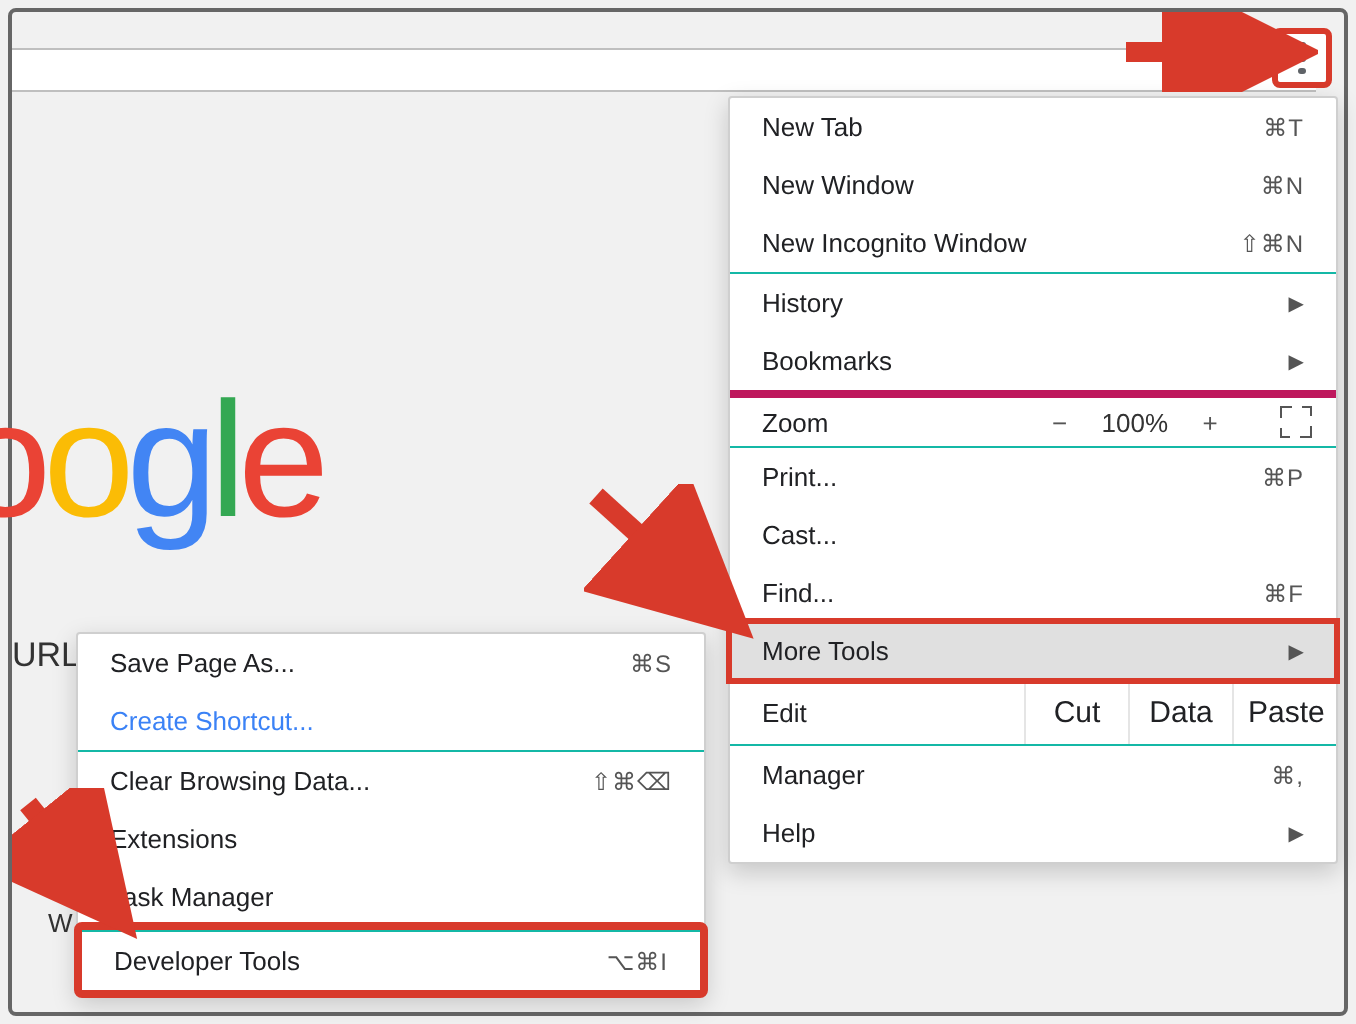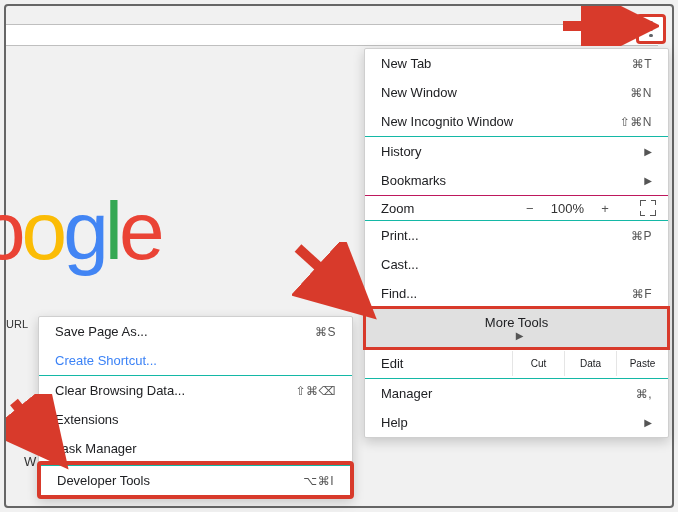--- a/index.html
+++ b/index.html
@@ -49,21 +49,21 @@
     font-family: "Product Sans", Arial, sans-serif;
   }
   .go1 { color: #ea4335; }
   .go2 { color: #fbbc05; }
   .go3 { color: #4285f4; }
   .go4 { color: #34a853; }
   .go5 { color: #ea4335; }
   .url-label {
     position: absolute;
     left: 0; top: 312px;
-    font-size: 11px;
+    font-size: 17px;
     color: #333;
   }
   .violin-label {
     position: absolute;
     left: 18px; top: 448px;
     font-size: 13px;
     color: #333;
   }
 
   .menu {
@@ -84,26 +84,25 @@
     min-height: 18px;
   }
   .mrow.sep { border-top: 1px solid #14b8a6; }
   .mrow .lbl { flex: 1; }
   .mrow .shc { color: #555; font-size: 12px; letter-spacing: 0.5px; }
   .mrow .tri { color: #555; font-size: 10px; margin-left: 6px; }
   .mrow.highlight {
     background: #e0e0e0;
     outline: 3px solid #d83a2b;
     outline-offset: -1px;
-    flex-direction: column;
   }
   .zoomrow {
     display: flex; align-items: center;
     padding: 4px 12px 4px 16px;
-    border-top: 1px solid #be185d;
+    border-top: 4px solid #be185d;
   }
   .zoomrow .lbl { flex: 1; }
   .zoomctl {
     display: flex; align-items: center; gap: 12px;
     color: #333;
     font-size: 13px;
   }
   .zoombtn { width: 18px; text-align: center; color: #555; }
   .fsicon {
     width: 16px; height: 16px; position: relative; margin-left: 14px;
@@ -123,21 +122,21 @@
   .editrow {
     display: flex; align-items: center;
     border-top: 1px solid #e5e5e5;
   }
   .editrow .lbl { flex: 1; padding: 7px 0 7px 16px; }
   .editbtn {
     border-left: 1px solid #e5e5e5;
     padding: 7px 7px;
     width: 52px;
     text-align: center;
-    font-size: 10px;
+    font-size: 15px;
   }
 
   .menu-sub {
     top: 310px; left: 32px; width: 315px;
   }
   .mrow.disabled { color: #3b82f6; }
   .devrow-wrap {
     border: 4px solid #d83a2b;
     border-radius: 4px;
     margin: -2px -2px -2px -2px;

